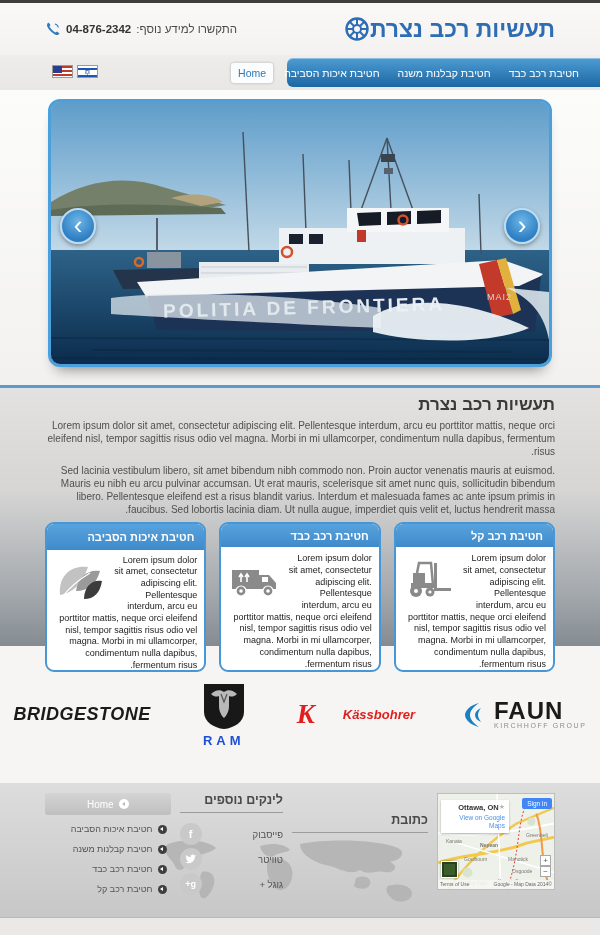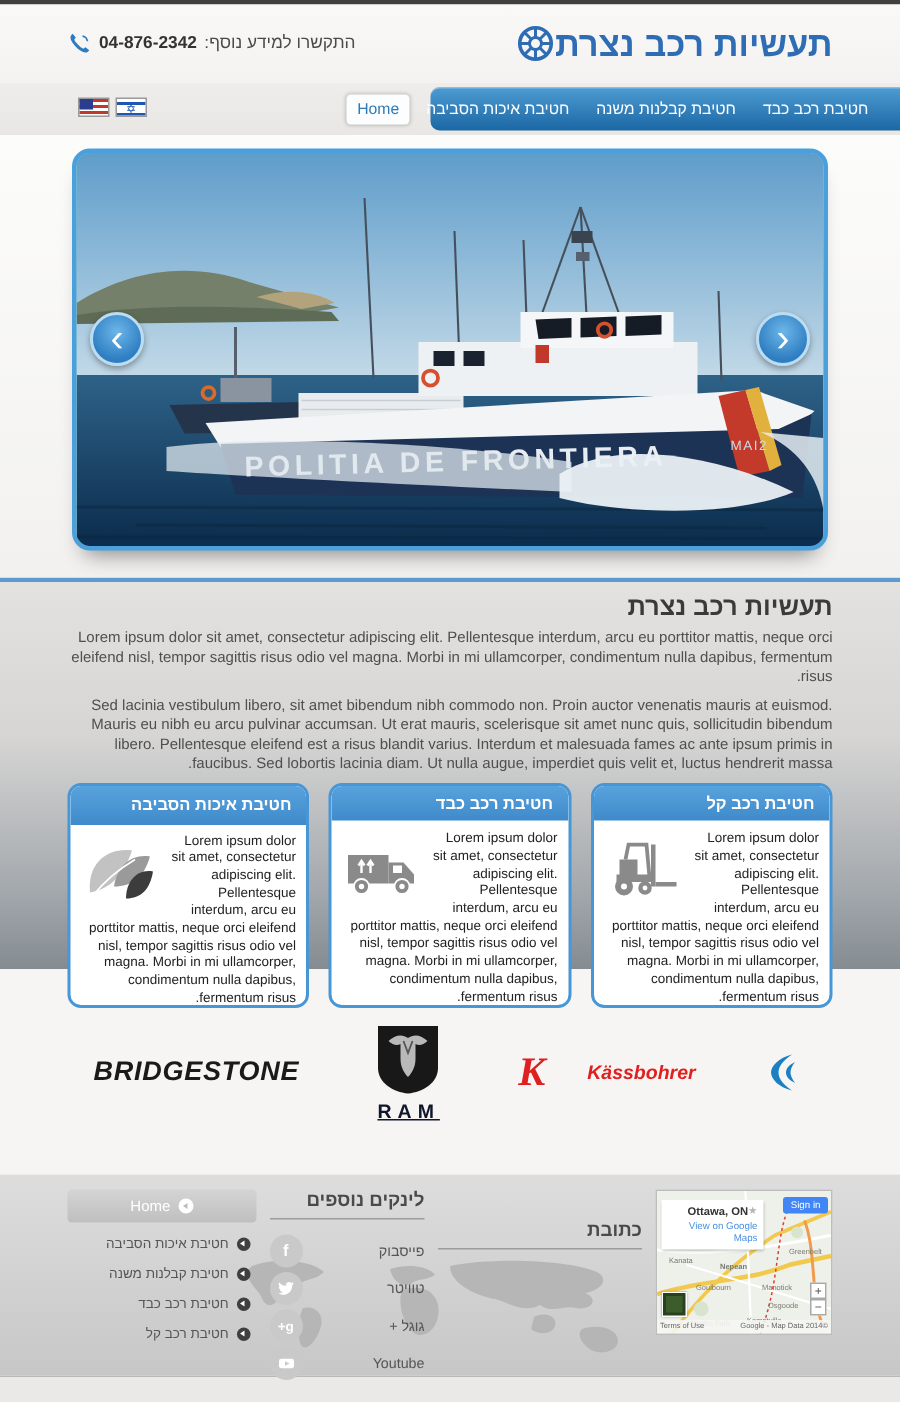--- a/index.html
+++ b/index.html
@@ -57,21 +57,21 @@
   .card-head { background:linear-gradient(#58a2dd,#3f8aca); color:#fff; font-size:11px; font-weight:bold;
     direction:rtl; text-align:right; padding:6px 10px 5px; }
   .card-body { direction:rtl; text-align:right; font-size:9px; line-height:1.3; color:#222; padding:6px 7px; }
   .card-body .cicon { float:left; width:54px; height:54px; margin:2px 4px 2px 0; }
 
   
   .brandsec { height:137px; background:#f6f5f3; display:flex; align-items:center; justify-content:center; gap:50px; }
   .b-bridgestone { font-size:18px; font-weight:900; font-style:italic; color:#1a1a1a; letter-spacing:.5px; }
   .b-ram { text-align:center; }
   .b-ram .badge { display:block; margin:0 auto 3px; }
-  .b-ram .ramtxt { font-size:13px; font-weight:900; letter-spacing:4px; color:#0f172a;text-decoration:underline; }
+  .b-ram .ramtxt { font-size:13px; font-weight:900; letter-spacing:4px; color:#1d4ed8; }
   .b-kass { display:flex; align-items:center; gap:6px; color:#e01f1f; }
   .b-kass .kglyph { font-family:"Liberation Serif","DejaVu Serif",serif; font-size:27px; font-weight:bold; font-style:italic; }
   .b-kass .kname { font-size:13px; font-weight:bold; font-style:italic;margin-left:22px; }
   .b-faun { display:flex; align-items:center; gap:5px; }
   .b-faun .ficon { width:24px; height:26px; }
   .b-faun .fname { font-size:24px; font-weight:900; color:#1a1a1a; letter-spacing:1px; line-height:.9; }
   .b-faun .fsub { font-size:7px; color:#8e8e8e; letter-spacing:1.6px; }
 
   
   .footer { height:134px; background:linear-gradient(#dddddd,#c7c7c7); padding:10px 45px 0; position:relative; }
@@ -309,20 +309,24 @@
     </div>
     <div class="b-kass">
       <span class="kglyph">K</span>
       <span class="kname">Kässbohrer</span>
     </div>
     <div class="b-faun">
       <svg class="ficon" viewBox="0 0 24 26">
         <path d="M14,1 C5,3 0,9 0,13 C0,17 5,23 14,25 C8,21 5,17 5,13 C5,9 8,5 14,1 Z" fill="#1b7fc4"></path>
         <path d="M16,6 C12,8 10,10 10,13 C10,16 12,18 16,20 C14,17 13,15 13,13 C13,11 14,8.5 16,6 Z" fill="#1b7fc4"></path>
       </svg>
+      <div>
+        <div class="fname">FAUN</div>
+        <div class="fsub">KIRCHHOFF GROUP</div>
+      </div>
     </div>
   </div>
 
   <div class="footer">
     <svg class="worldmap" viewBox="0 0 272 74">
       <g fill="#b2b2b2">
         <path d="M18,6 C34,0 58,2 66,10 C60,16 52,14 48,20 C44,26 40,24 34,30 C30,34 26,32 24,26 C20,20 10,12 18,6 Z"></path>
         <path d="M52,34 C60,32 66,38 64,46 C62,54 56,62 52,60 C48,58 48,42 52,34 Z"></path>
         <path d="M110,8 C122,4 136,6 140,12 C134,16 128,14 124,18 C120,20 112,18 110,8 Z"></path>
         <path d="M118,22 C130,18 140,22 142,32 C144,42 138,52 130,52 C122,52 114,34 118,22 Z"></path>
@@ -392,29 +396,20 @@
                 <path d="M11,2.5 C10.6,2.7 10.2,2.8 9.8,2.9 C10.2,2.6 10.5,2.2 10.7,1.7 C10.3,2 9.8,2.2 9.3,2.3 C8.9,1.9 8.3,1.6 7.7,1.6 C6.5,1.6 5.5,2.6 5.5,3.8 L5.6,4.3 C3.8,4.2 2.2,3.3 1.1,2 C0.9,2.3 0.8,2.7 0.8,3.1 C0.8,3.9 1.2,4.5 1.8,4.9 C1.4,4.9 1.1,4.8 0.8,4.6 C0.8,5.7 1.5,6.6 2.5,6.8 L1.9,6.9 L1.5,6.8 C1.8,7.7 2.6,8.3 3.6,8.3 C2.8,8.9 1.9,9.2 0.9,9.2 L0.4,9.2 C1.4,9.8 2.5,10.2 3.7,10.2 C7.7,10.2 9.8,6.9 9.8,4.1 L9.8,3.8 C10.3,3.5 10.7,3 11,2.5 Z" fill="#fff"></path>
               </svg>
           </span>
         </div>
         <div class="soc-row">
           <span class="soc-label">גוגל +</span>
           <span class="soc-ico" style="font-size:9px">
               <span>g+</span>
             </span>
         </div>
-        <div class="soc-row">
-          <span class="soc-label">Youtube</span>
-          <span class="soc-ico">
-            <svg viewBox="0 0 12 12">
-                <rect x="1" y="2.8" width="10" height="6.4" rx="1.6" fill="#fff"></rect>
-                <path d="M5,4.5 L8,6 L5,7.5 Z" fill="#c9c9c9"></path>
-              </svg>
-          </span>
-        </div>
       </div>
 
       <div class="fcol about">
         <div class="about-active">
           <span class="dotw"></span>
           <span>Home</span>
         </div>
         <div class="about-item">
           <span class="dotd"></span>
           <span>חטיבת איכות הסביבה</span>

